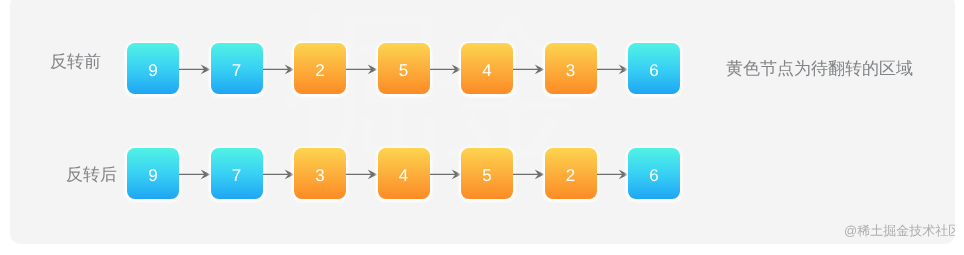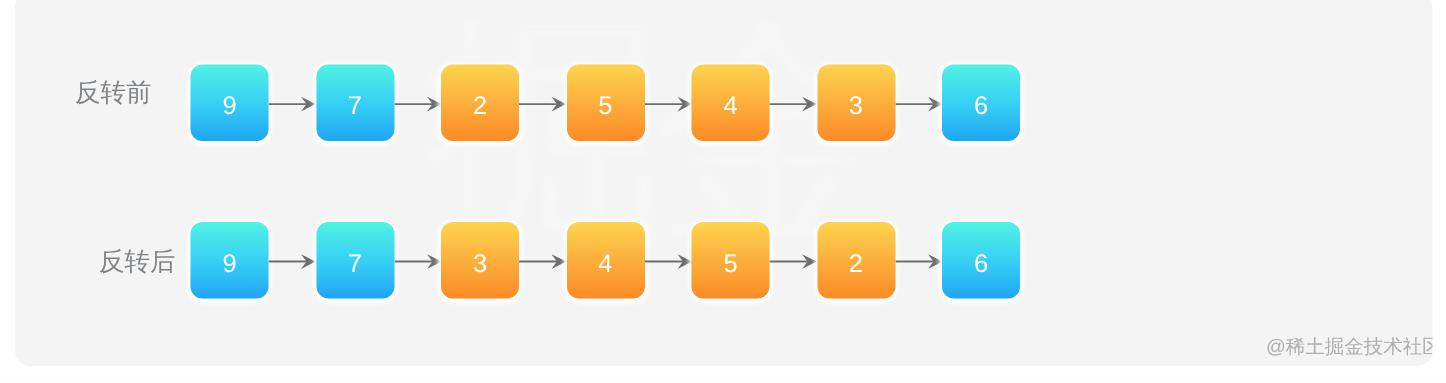--- a/index.html
+++ b/index.html
@@ -123,15 +123,16 @@
       </div>
       <svg class="arrow" width="34" height="16" viewBox="0 0 34 16" style="left: 586.5px; top: 170.5px;">
         <path d="M0 8.4 L27 8.4" stroke="#6e6e6e" stroke-width="1.3"></path>
         <path d="M31.4 8.4 L21.7 3.5 L25.3 8.4 L21.7 13.3 Z" fill="#6e6e6e"></path>
       </svg>
       <div class="node blue" style="left: 618px; top: 153px;">
         <div class="val">6</div>
       </div>
     </div>
 
+  <div class="note" style="left:716px;top:63px;">黄色节点为待翻转的区域</div>
 
   <div class="wm" style="left:834px;top:226.5px;">@稀土掘金技术社区</div>
 </div>
 
 </body></html>

